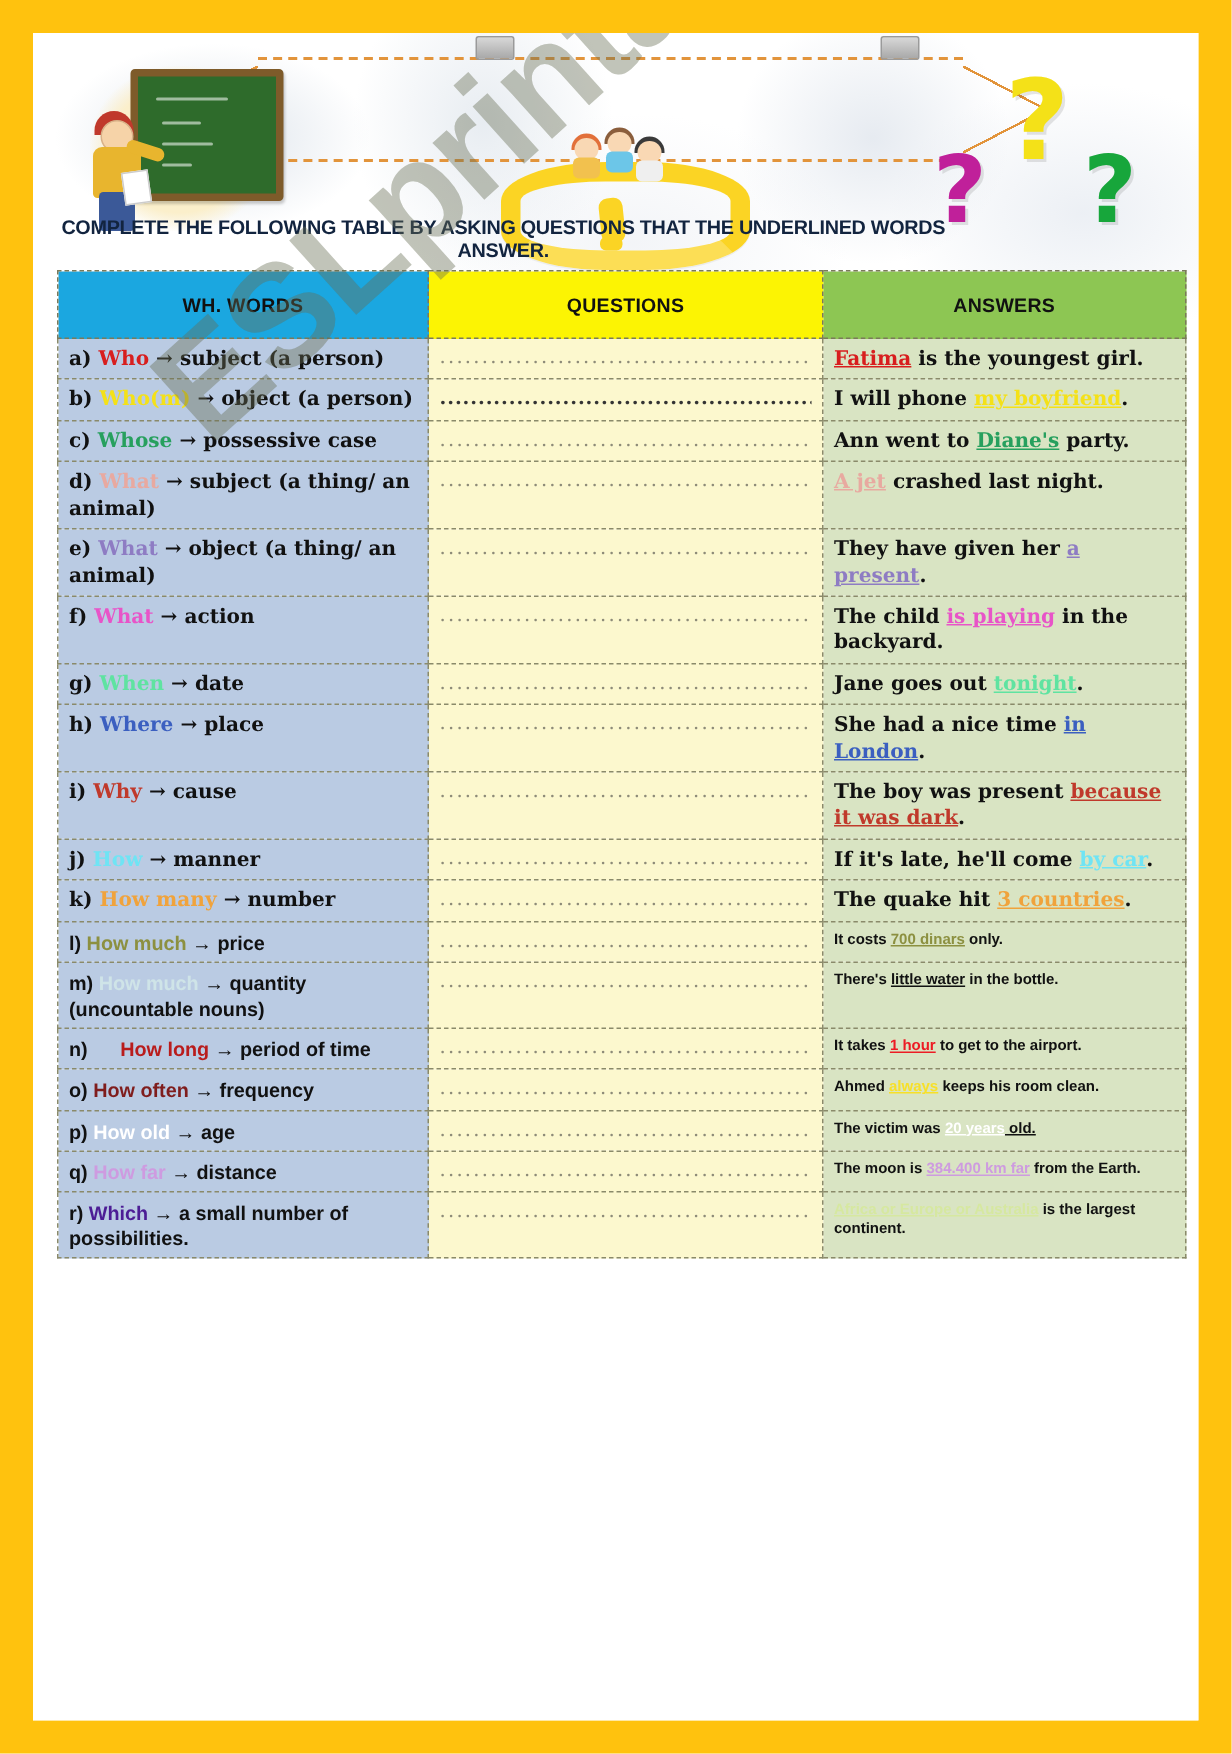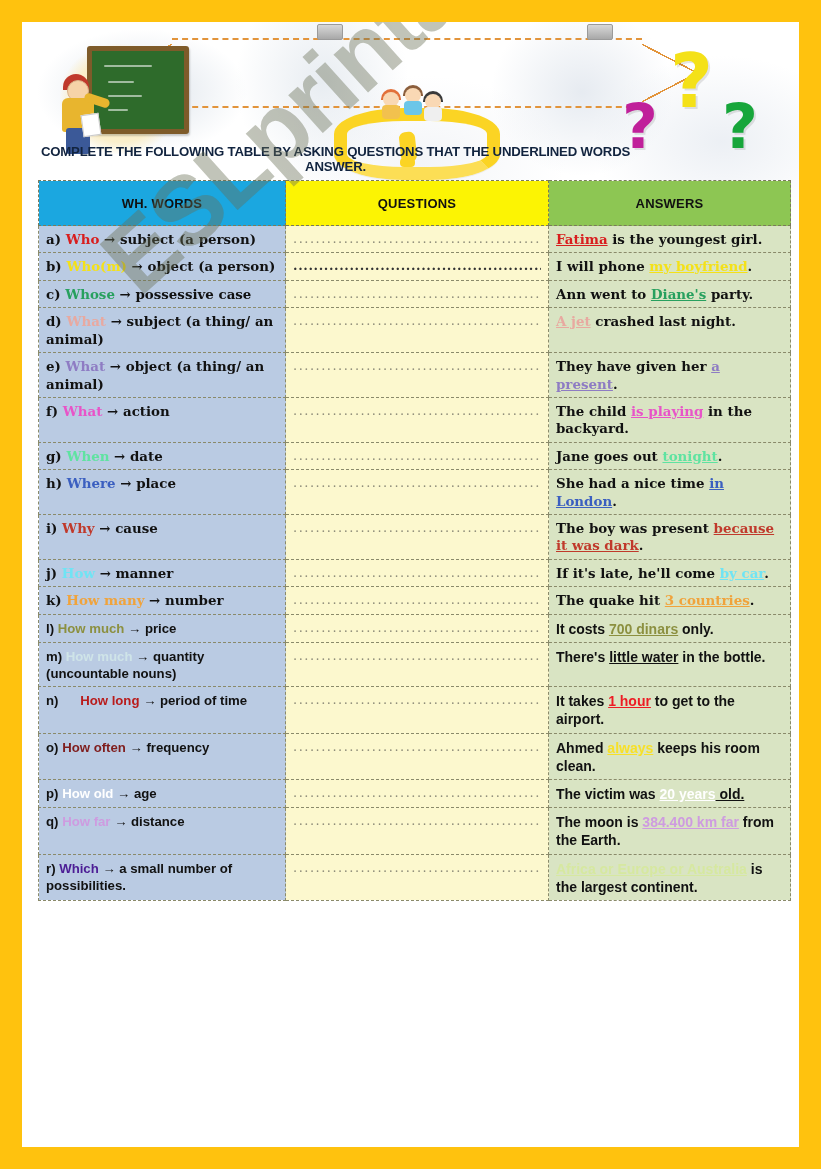--- a/index.html
+++ b/index.html
@@ -210,21 +210,21 @@
   td.c-a{
     background:#D9E4C3;
     font-family:"DejaVu Serif",serif;
     font-weight:bold;
     color:#111;
     margin-left:16px;
   }
   
   tr.sans td.c-wh,tr.sans td.c-a{font-family:"Liberation Sans",sans-serif;font-weight:bold;}
   tr.sans td.c-wh{font-size:13.2px;}
-  tr.sans td.c-a{font-size:14px;}
+  tr.sans td.c-a{font-size:10px;}
 
   .dots{
     display:block;
     font-family:"DejaVu Serif",serif;
     letter-spacing:1.5px;
     color:#333;
     white-space:nowrap;
     overflow:hidden;
     font-size:13px;
     opacity:.55;

